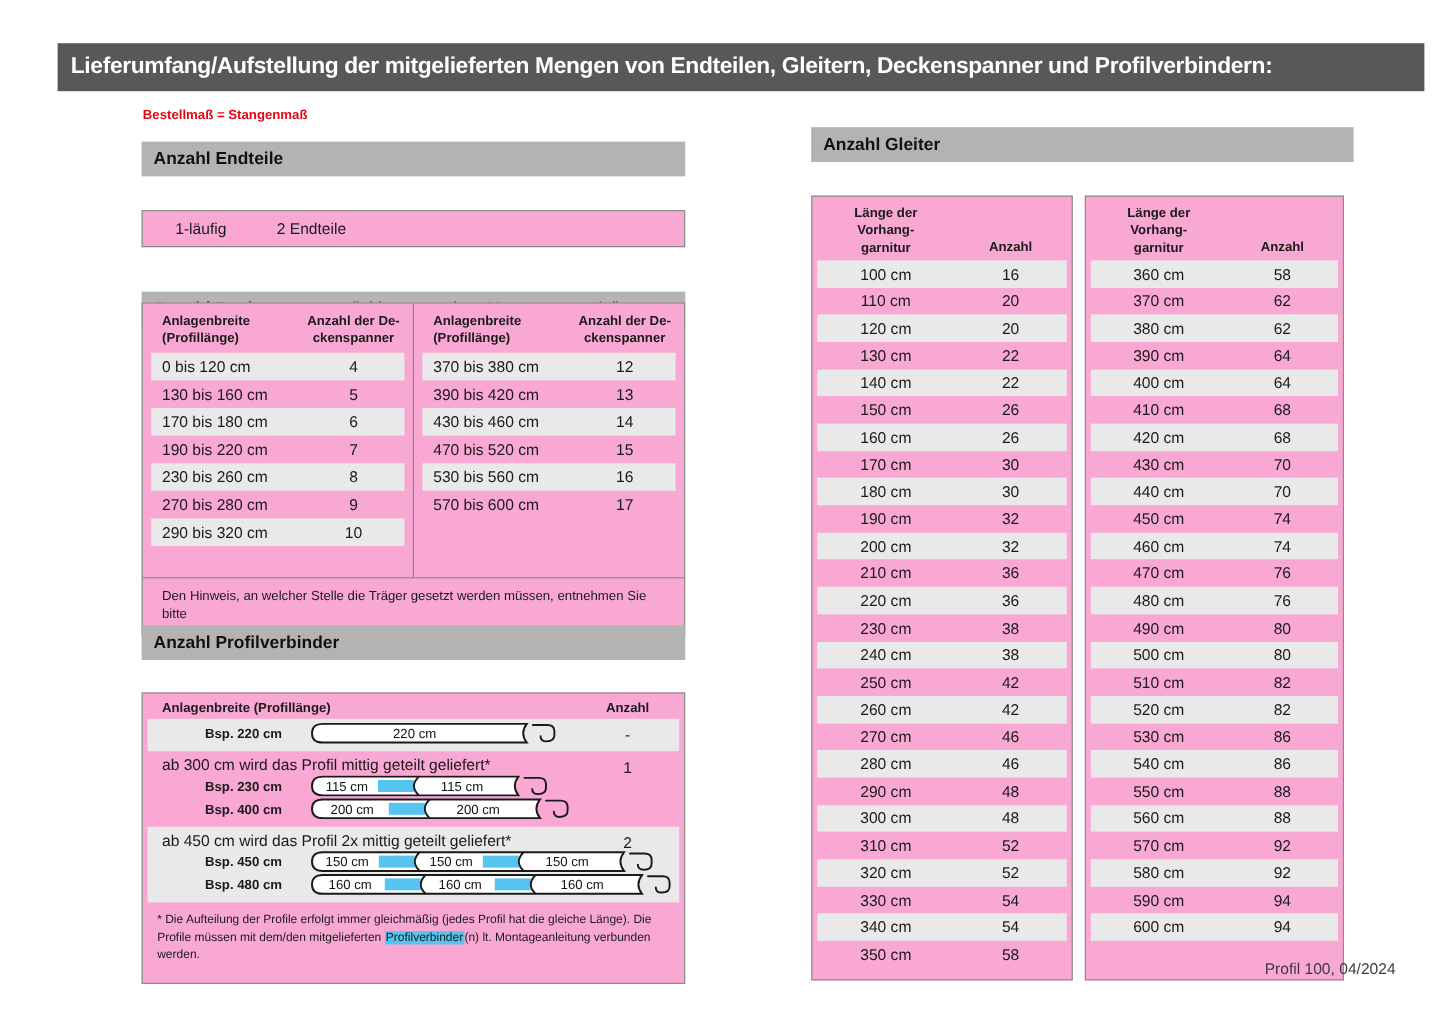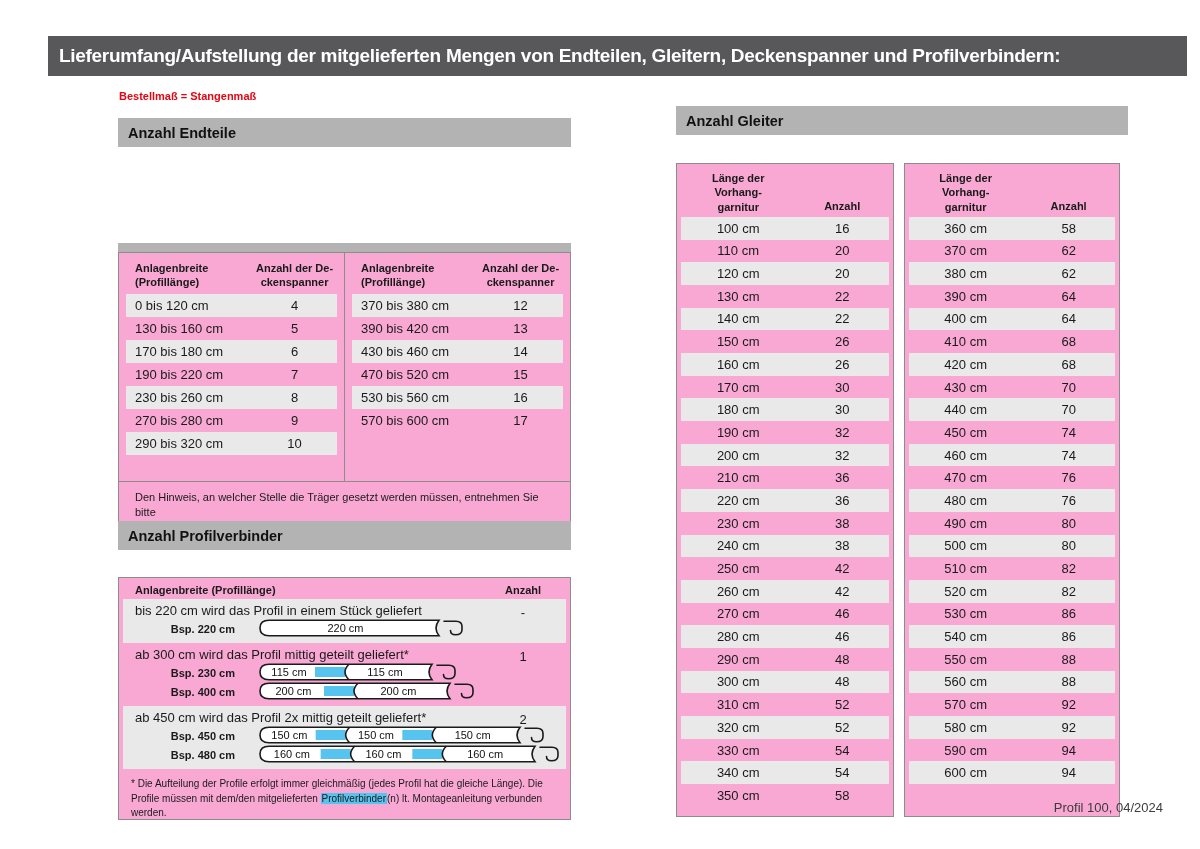--- a/index.html
+++ b/index.html
@@ -73,20 +73,24 @@
   <div class="topbar">
     <span>Lieferumfang/Aufstellung der mitgelieferten Mengen von Endteilen, Gleitern, Deckenspanner und Profilverbindern:</span>
   </div>
 
   <div class="subtitle">Bestellmaß = Stangenmaß</div>
 
   <div class="bar" id="bar-endteile" style="left:118px;top:118px;width:453px;">
     <b>Anzahl Endteile</b>
   </div>
 
+  <div class="box" id="box-endteile">
+    <span class="lauf">1-läufig</span>
+    <span class="val">2 Endteile</span>
+  </div>
 
   <div class="bar" style="left:118px;top:195px;width:453px;margin-top:48px;">
     <b>Anzahl Deckenspanner</b>
     <span class="rest">(inkl. passendem Montagematerial)</span>
   </div>
 
   <div class="box" id="box-deck">
     <div class="deck-tables">
       <div class="deck-half lft" id="deck-left">
           <div class="deck-head">
@@ -165,21 +169,20 @@
     <b>Anzahl Profilverbinder</b>
   </div>
 
   <div class="box" id="box-profil">
     <div class="pv-head">
       <span class="c1">Anlagenbreite (Profillänge)</span>
       <span class="c2">Anzahl</span>
     </div>
     <div id="pv-rows">
         <div class="pv-row shade">
-          <div class="pv-text">bis 220 cm wird das Profil in einem Stück geliefert</div>
           <div class="pv-anzahl">-</div>
           <div class="pv-ex">
             <span class="bsp">Bsp. 220 cm</span>
             <span><svg width="209" height="18" viewBox="0 0 209 18">
                 <path d="M 11 1.2 H 181 Q 175 9 181 16.8 H 11 Q 2 16.8 2 9 Q 2 1.2 11 1.2 Z" fill="#ffffff" stroke="none"></path>
                 <path d="M 11 1.2 H 181 Q 175 9 181 16.8 H 11 Q 2 16.8 2 9 Q 2 1.2 11 1.2 Z" fill="none" stroke="#1a1a1a" stroke-width="1.6"></path>
                 <text x="87.5" y="13" text-anchor="middle" font-size="11" fill="#111">220 cm</text>
                 <path d="M 186 2.2 H 198 Q 204 2.2 204 7.5 V 10.5 Q 204 15.8 197.5 15.8 Q 192.5 15.8 192.5 11.5" fill="none" stroke="#1a1a1a" stroke-width="1.6" stroke-linecap="round"></path>
               </svg></span>
           </div>

